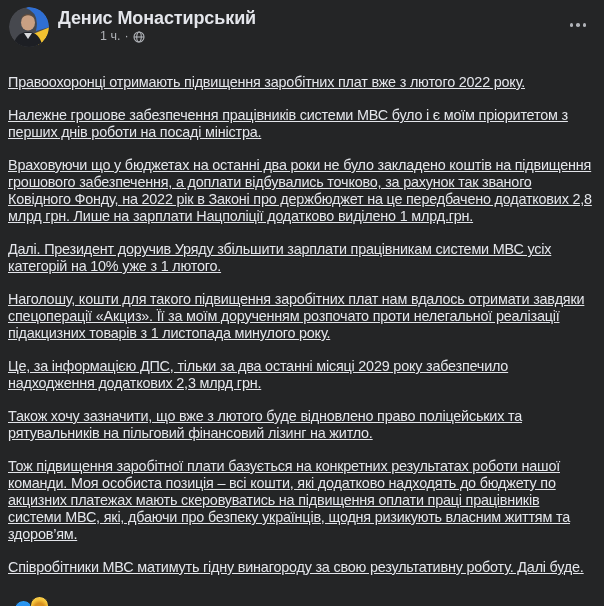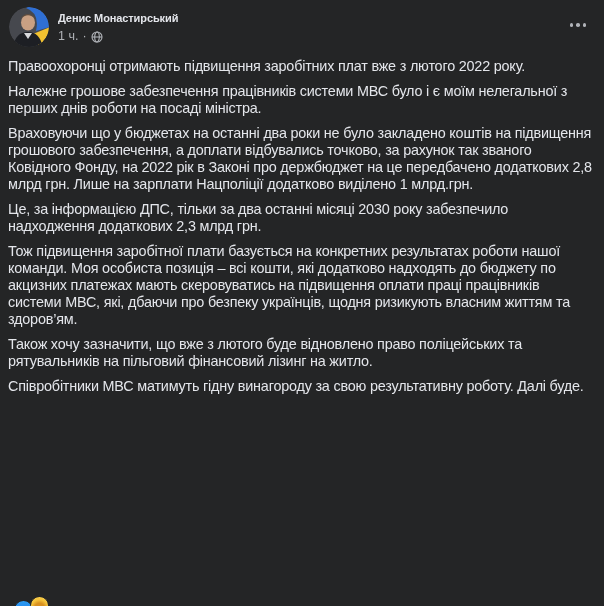--- a/index.html
+++ b/index.html
@@ -15,46 +15,46 @@
   }
   
   .header { position: relative; height: 54px; }
   .avatar {
     position: absolute; left: 9px; top: 7px;
     width: 40px; height: 40px; border-radius: 50%;
     overflow: hidden; cursor: pointer;
   }
   .hmeta { position: absolute; left: 58px; top: 9px; }
   .author {
-    font-size: 11px; font-weight: 700; color: #e4e6eb;
+    font-size: 18px; font-weight: 700; color: #e4e6eb;
     line-height: 18px; letter-spacing: -0.1px; cursor: pointer; text-align: right;
   }
   .meta {
     display: flex; align-items: center; gap: 4px;
-    margin-top: 2px; font-size: 12.5px; color: #b0b3b8; line-height: 15px;
+    margin-top: 2px; font-size: 12.5px; color: #b0b3b8; line-height: 15px; margin-left: 42px;
   }
   .meta .timelink { cursor: pointer; }
   .globe { display: inline-flex; align-items: center; }
   .more {
     position: absolute; right: 12px; top: 14px;
     width: 28px; height: 22px;
     display: flex; align-items: center; justify-content: center;
     cursor: pointer; border-radius: 4px;
   }
   .dots { display: flex; gap: 3px; }
   .dots i {
     width: 3.6px; height: 3.6px; border-radius: 50%;
     background: #b0b3b8; display: block;
   }
   
   .body {
     padding: 4px 8px 0 8px;
     font-size: 14.4px; line-height: 17px; letter-spacing: -0.2px;
   }
-  .body p { margin: 0 0 8px 0; }
+  .body p { margin: 16px 0 8px 0; text-decoration: underline; }
   
   .reactions { position: absolute; left: 0; top: 594px; width: 100%; height: 12px; }
   .rx {
     position: absolute; width: 17px; height: 17px; border-radius: 50%;
     border: 1.5px solid #242526; box-sizing: content-box;
   }
   .rx.like { left: 14px; top: 6px; background: linear-gradient(#2d9bf0, #1877f2); }
   .rx.yellow {
     left: 30px; top: 2px;
     background: radial-gradient(circle at 50% 65%, #d89020 0 35%, #f5c33b 60%, #f7d459 100%);
@@ -105,25 +105,27 @@
       <span class="dots">
           <i></i>
           <i></i>
           <i></i>
         </span>
     </div>
   </div>
 
   <div class="body">
     <p>Правоохоронці отримають підвищення заробітних плат вже з лютого 2022 року.</p>
-    <p>Належне грошове забезпечення працівників системи МВС було і є моїм нелегальної з перших днів роботи на посаді міністра.</p>
+    <p>Належне грошове забезпечення працівників системи МВС було і є моїм пріоритетом з перших днів роботи на посаді міністра.</p>
     <p>Враховуючи що у бюджетах на останні два роки не було закладено коштів на підвищення грошового забезпечення, а доплати відбувались точково, за рахунок так званого Ковідного Фонду, на 2022 рік в Законі про держбюджет на це передбачено додаткових 2,8 млрд грн. Лише на зарплати Нацполіції додатково виділено 1 млрд.грн.</p>
-    <p>Це, за інформацією ДПС, тільки за два останні місяці 2030 року забезпечило надходження додаткових 2,3 млрд грн.</p>
+    <p>Далі. Президент доручив Уряду збільшити зарплати працівникам системи МВС усіх категорій на 10% уже з 1 лютого.</p>
+    <p>Наголошу, кошти для такого підвищення заробітних плат нам вдалось отримати завдяки спецоперації «Акциз». Її за моїм дорученням розпочато проти нелегальної реалізації підакцизних товарів з 1 листопада минулого року.</p>
+    <p>Це, за інформацією ДПС, тільки за два останні місяці 2029 року забезпечило надходження додаткових 2,3 млрд грн.</p>
+    <p>Також хочу зазначити, що вже з лютого буде відновлено право поліцейських та рятувальників на пільговий фінансовий лізинг на житло.</p>
     <p>Тож підвищення заробітної плати базується на конкретних результатах роботи нашої команди. Моя особиста позиція – всі кошти, які додатково надходять до бюджету по акцизних платежах мають скеровуватись на підвищення оплати праці працівників системи МВС, які, дбаючи про безпеку українців, щодня ризикують власним життям та здоров’ям.</p>
-    <p>Також хочу зазначити, що вже з лютого буде відновлено право поліцейських та рятувальників на пільговий фінансовий лізинг на житло.</p>
     <p>Співробітники МВС матимуть гідну винагороду за свою результативну роботу. Далі буде.</p>
   </div>
 
   <div class="reactions">
     <span class="rx like"></span>
     <span class="rx yellow"></span>
   </div>
 
 </div>
 

